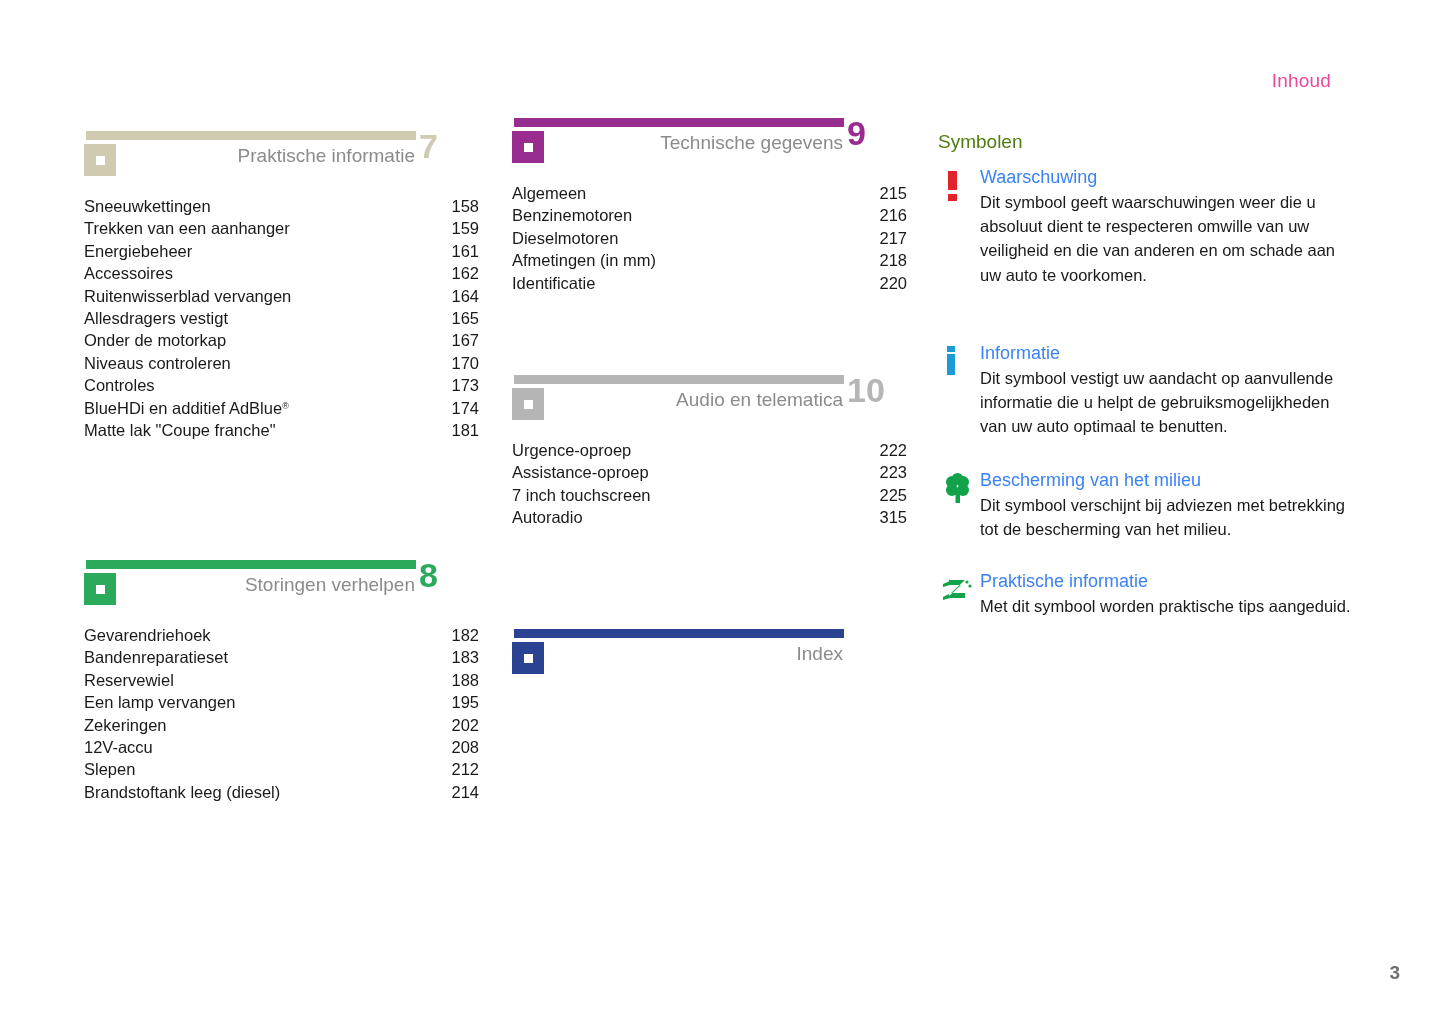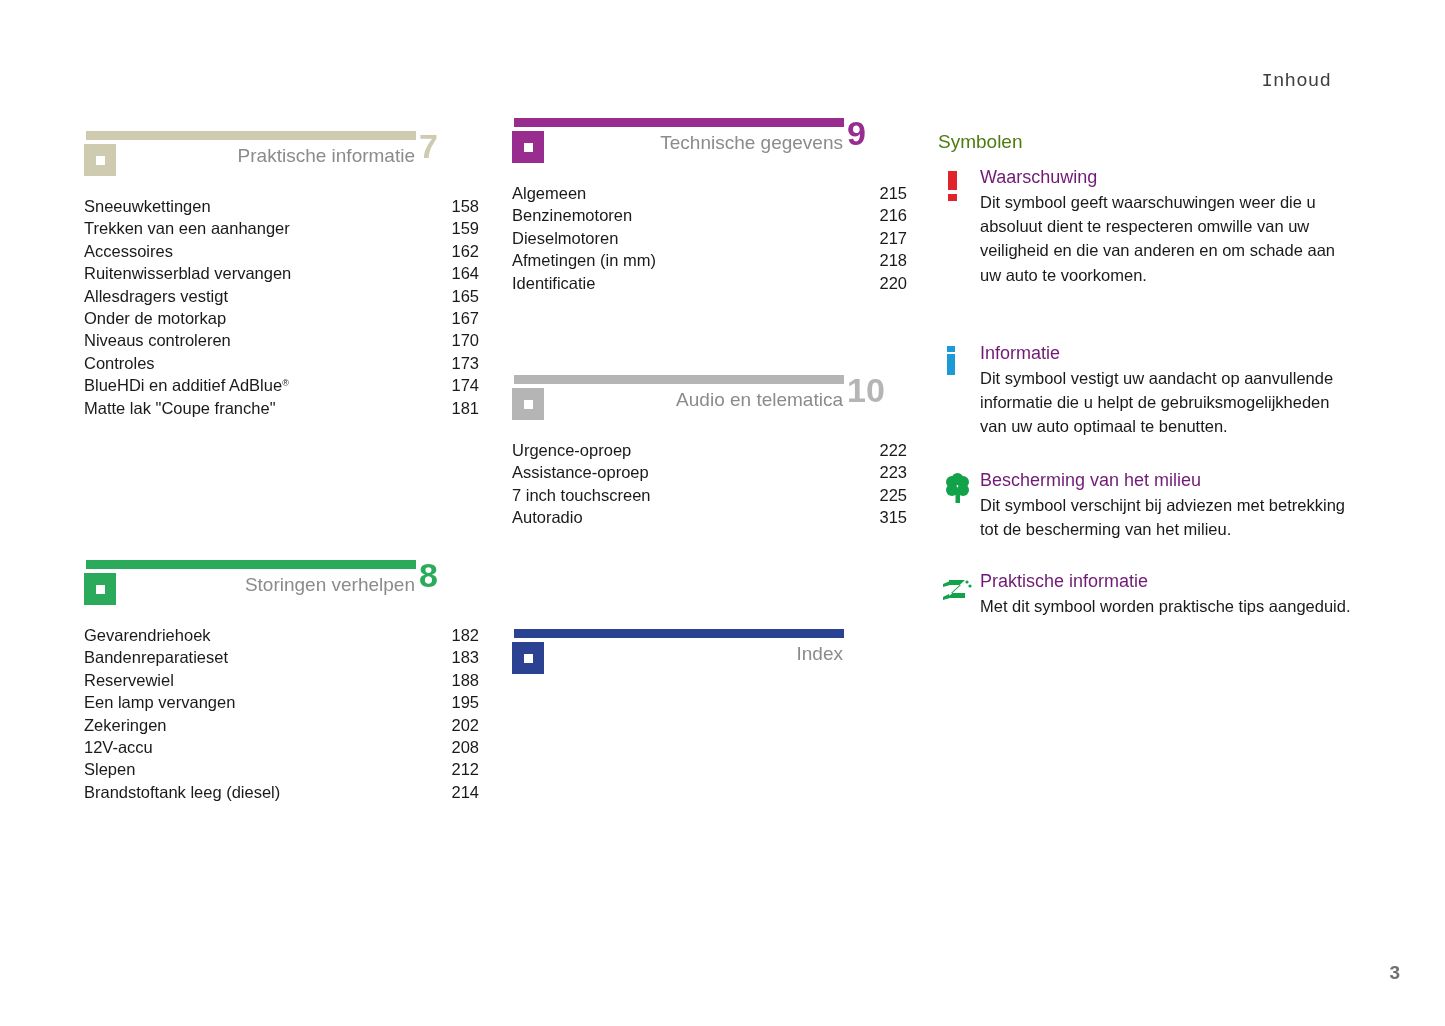--- a/index.html
+++ b/index.html
@@ -20,23 +20,22 @@
     position: absolute;
     inset: 0;
   }
 
   
   .running-header {
     position: absolute;
     top: 70px;
     right: 114px;
     font-size: 19px;
-    color: #404040;
+    color: #ec4899;
     letter-spacing: 0.2px;
-    font-family: Liberation Mono, monospace;
   }
 
   
   .folio {
     position: absolute;
     right: 45px;
     bottom: 42px;
     font-size: 19px;
     font-weight: bold;
     color: #6f6f6f;
@@ -155,21 +154,21 @@
     left: 3px;
     top: 3px;
     width: 34px;
     height: 34px;
   }
   .sym-body {
     margin-left: 42px;
   }
   .sym-head {
     font-size: 18px;
-    color: #701a75;
+    color: #3b82f6;
     line-height: 1.25;
     margin-bottom: 1px;
   }
   .sym-text {
     font-size: 16.5px;
     color: #1a1a1a;
     line-height: 1.48;
     max-width: 372px;
   }
 
@@ -232,20 +231,24 @@
         <span class="sec-num" style="color:#cfcbb0;">7</span>
       </div>
       <div class="toc-list">
         <div class="toc-row">
             <span class="toc-label">Sneeuwkettingen</span>
             <span class="toc-page">158</span>
           </div>
         <div class="toc-row">
             <span class="toc-label">Trekken van een aanhanger</span>
             <span class="toc-page">159</span>
+          </div>
+        <div class="toc-row">
+            <span class="toc-label">Energiebeheer</span>
+            <span class="toc-page">161</span>
           </div>
         <div class="toc-row">
             <span class="toc-label">Accessoires</span>
             <span class="toc-page">162</span>
           </div>
         <div class="toc-row">
             <span class="toc-label">Ruitenwisserblad vervangen</span>
             <span class="toc-page">164</span>
           </div>
         <div class="toc-row">

